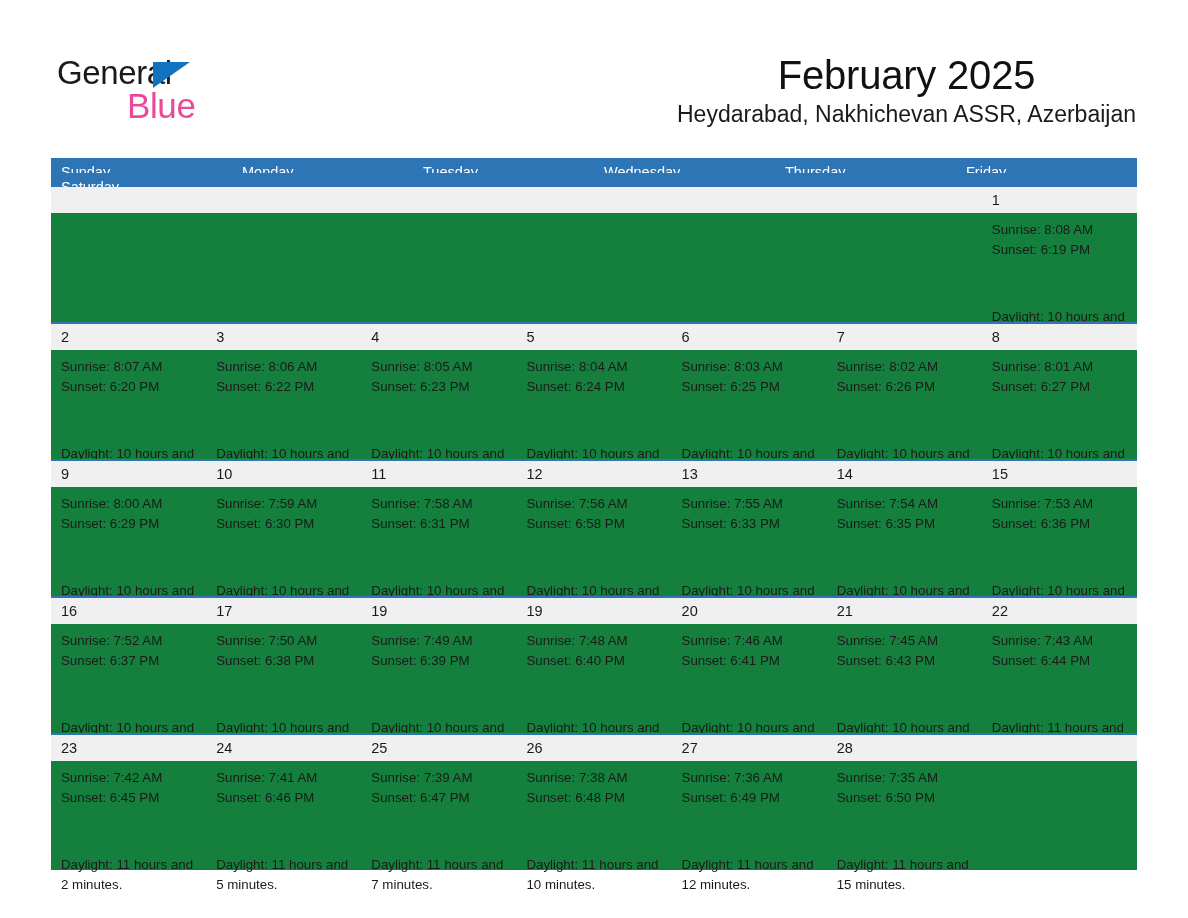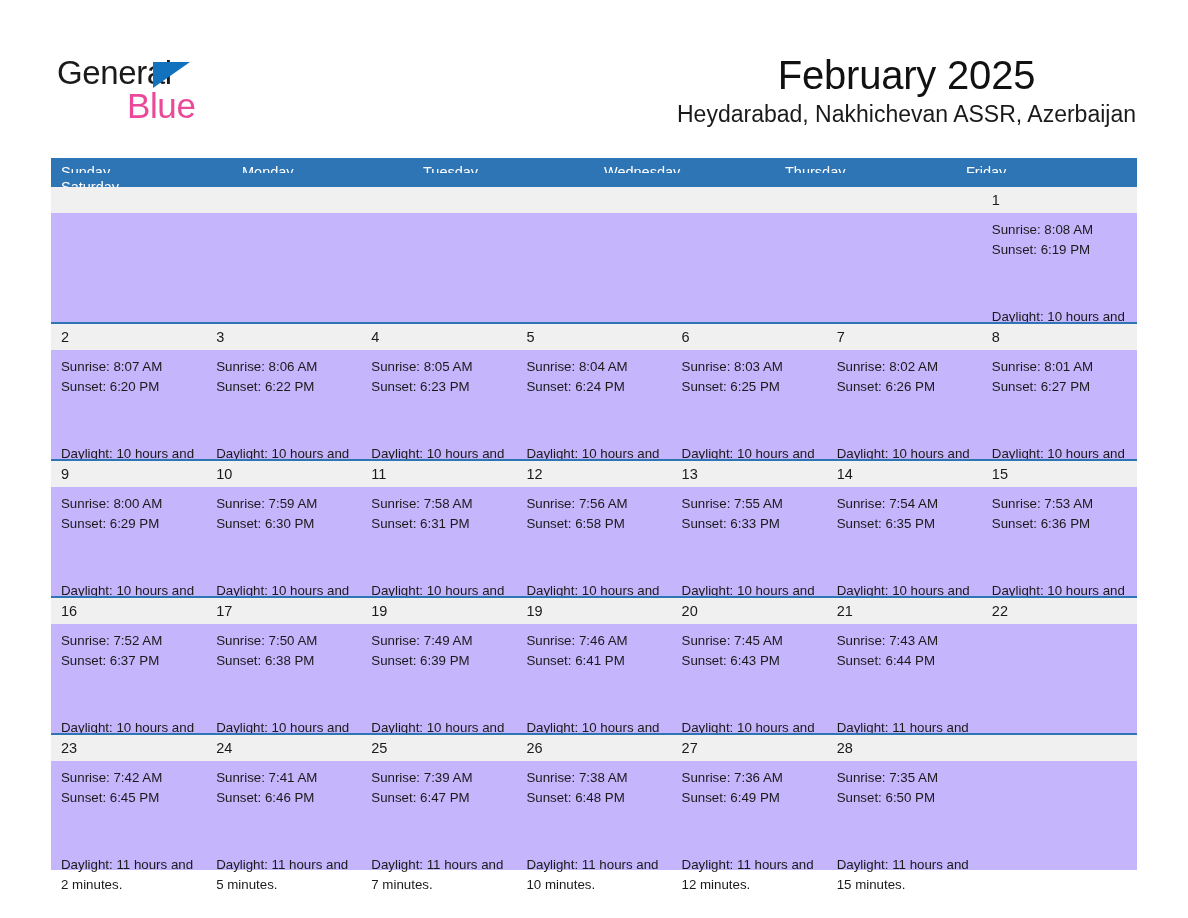--- a/index.html
+++ b/index.html
@@ -124,21 +124,21 @@
   .daynum {
     font-size: 14.5px;
     line-height: 26px;
     padding-left: 10px;
     color: #1a1a1a;
   }
 
   .week-bodies {
     display: grid;
     grid-template-columns: repeat(7, 1fr);
-    background: #c4b5fd;
+    background: #15803d;
     height: 109px;
   }
   .cell-body {
     padding: 7px 8px 0 10px;
     font-size: 13.3px;
     line-height: 20px;
     color: #1a1a1a;
   }
   .cell-body div { white-space: nowrap; }
   .cell-body .daylight-line { white-space: normal; margin-top: 47px; }
@@ -315,20 +315,25 @@
               <div>Sunrise: 7:50 AM</div>
               <div>Sunset: 6:38 PM</div>
               <div class="daylight-line">Daylight: 10 hours and 47 minutes.</div>
             </div>
             <div class="cell-body">
               <div>Sunrise: 7:49 AM</div>
               <div>Sunset: 6:39 PM</div>
               <div class="daylight-line">Daylight: 10 hours and 50 minutes.</div>
             </div>
             <div class="cell-body">
+              <div>Sunrise: 7:48 AM</div>
+              <div>Sunset: 6:40 PM</div>
+              <div class="daylight-line">Daylight: 10 hours and 52 minutes.</div>
+            </div>
+            <div class="cell-body">
               <div>Sunrise: 7:46 AM</div>
               <div>Sunset: 6:41 PM</div>
               <div class="daylight-line">Daylight: 10 hours and 55 minutes.</div>
             </div>
             <div class="cell-body">
               <div>Sunrise: 7:45 AM</div>
               <div>Sunset: 6:43 PM</div>
               <div class="daylight-line">Daylight: 10 hours and 57 minutes.</div>
             </div>
             <div class="cell-body">

